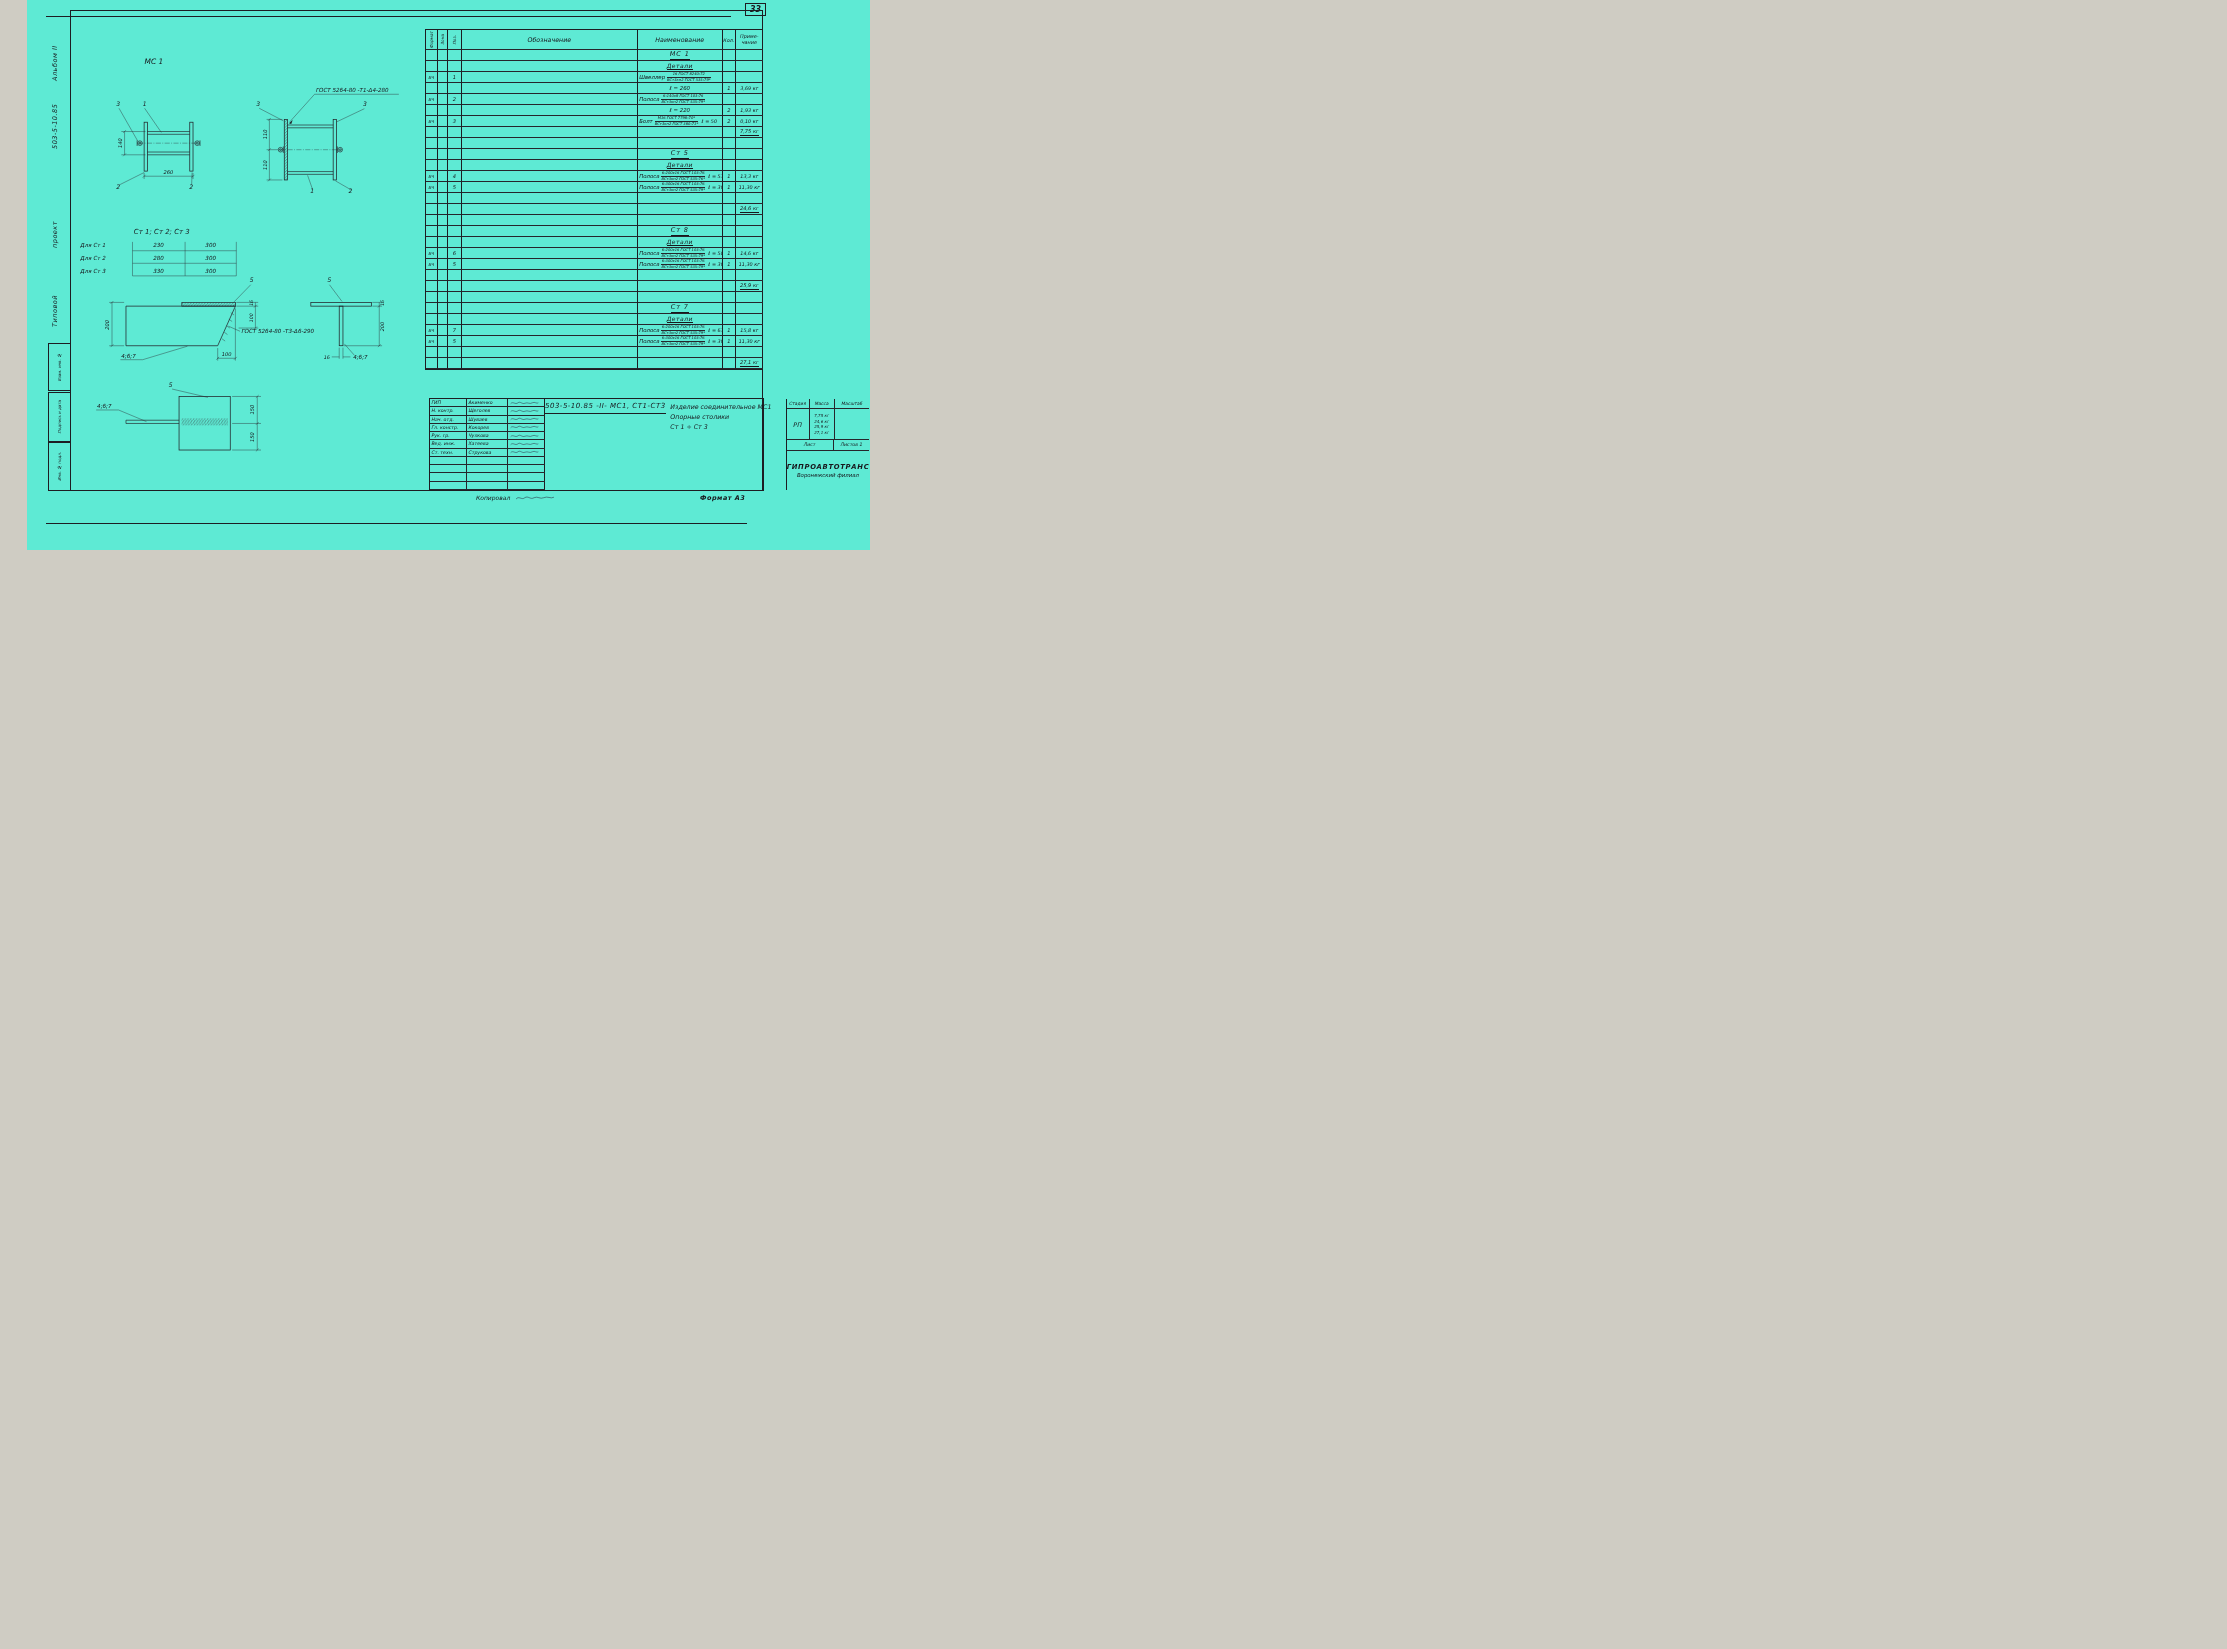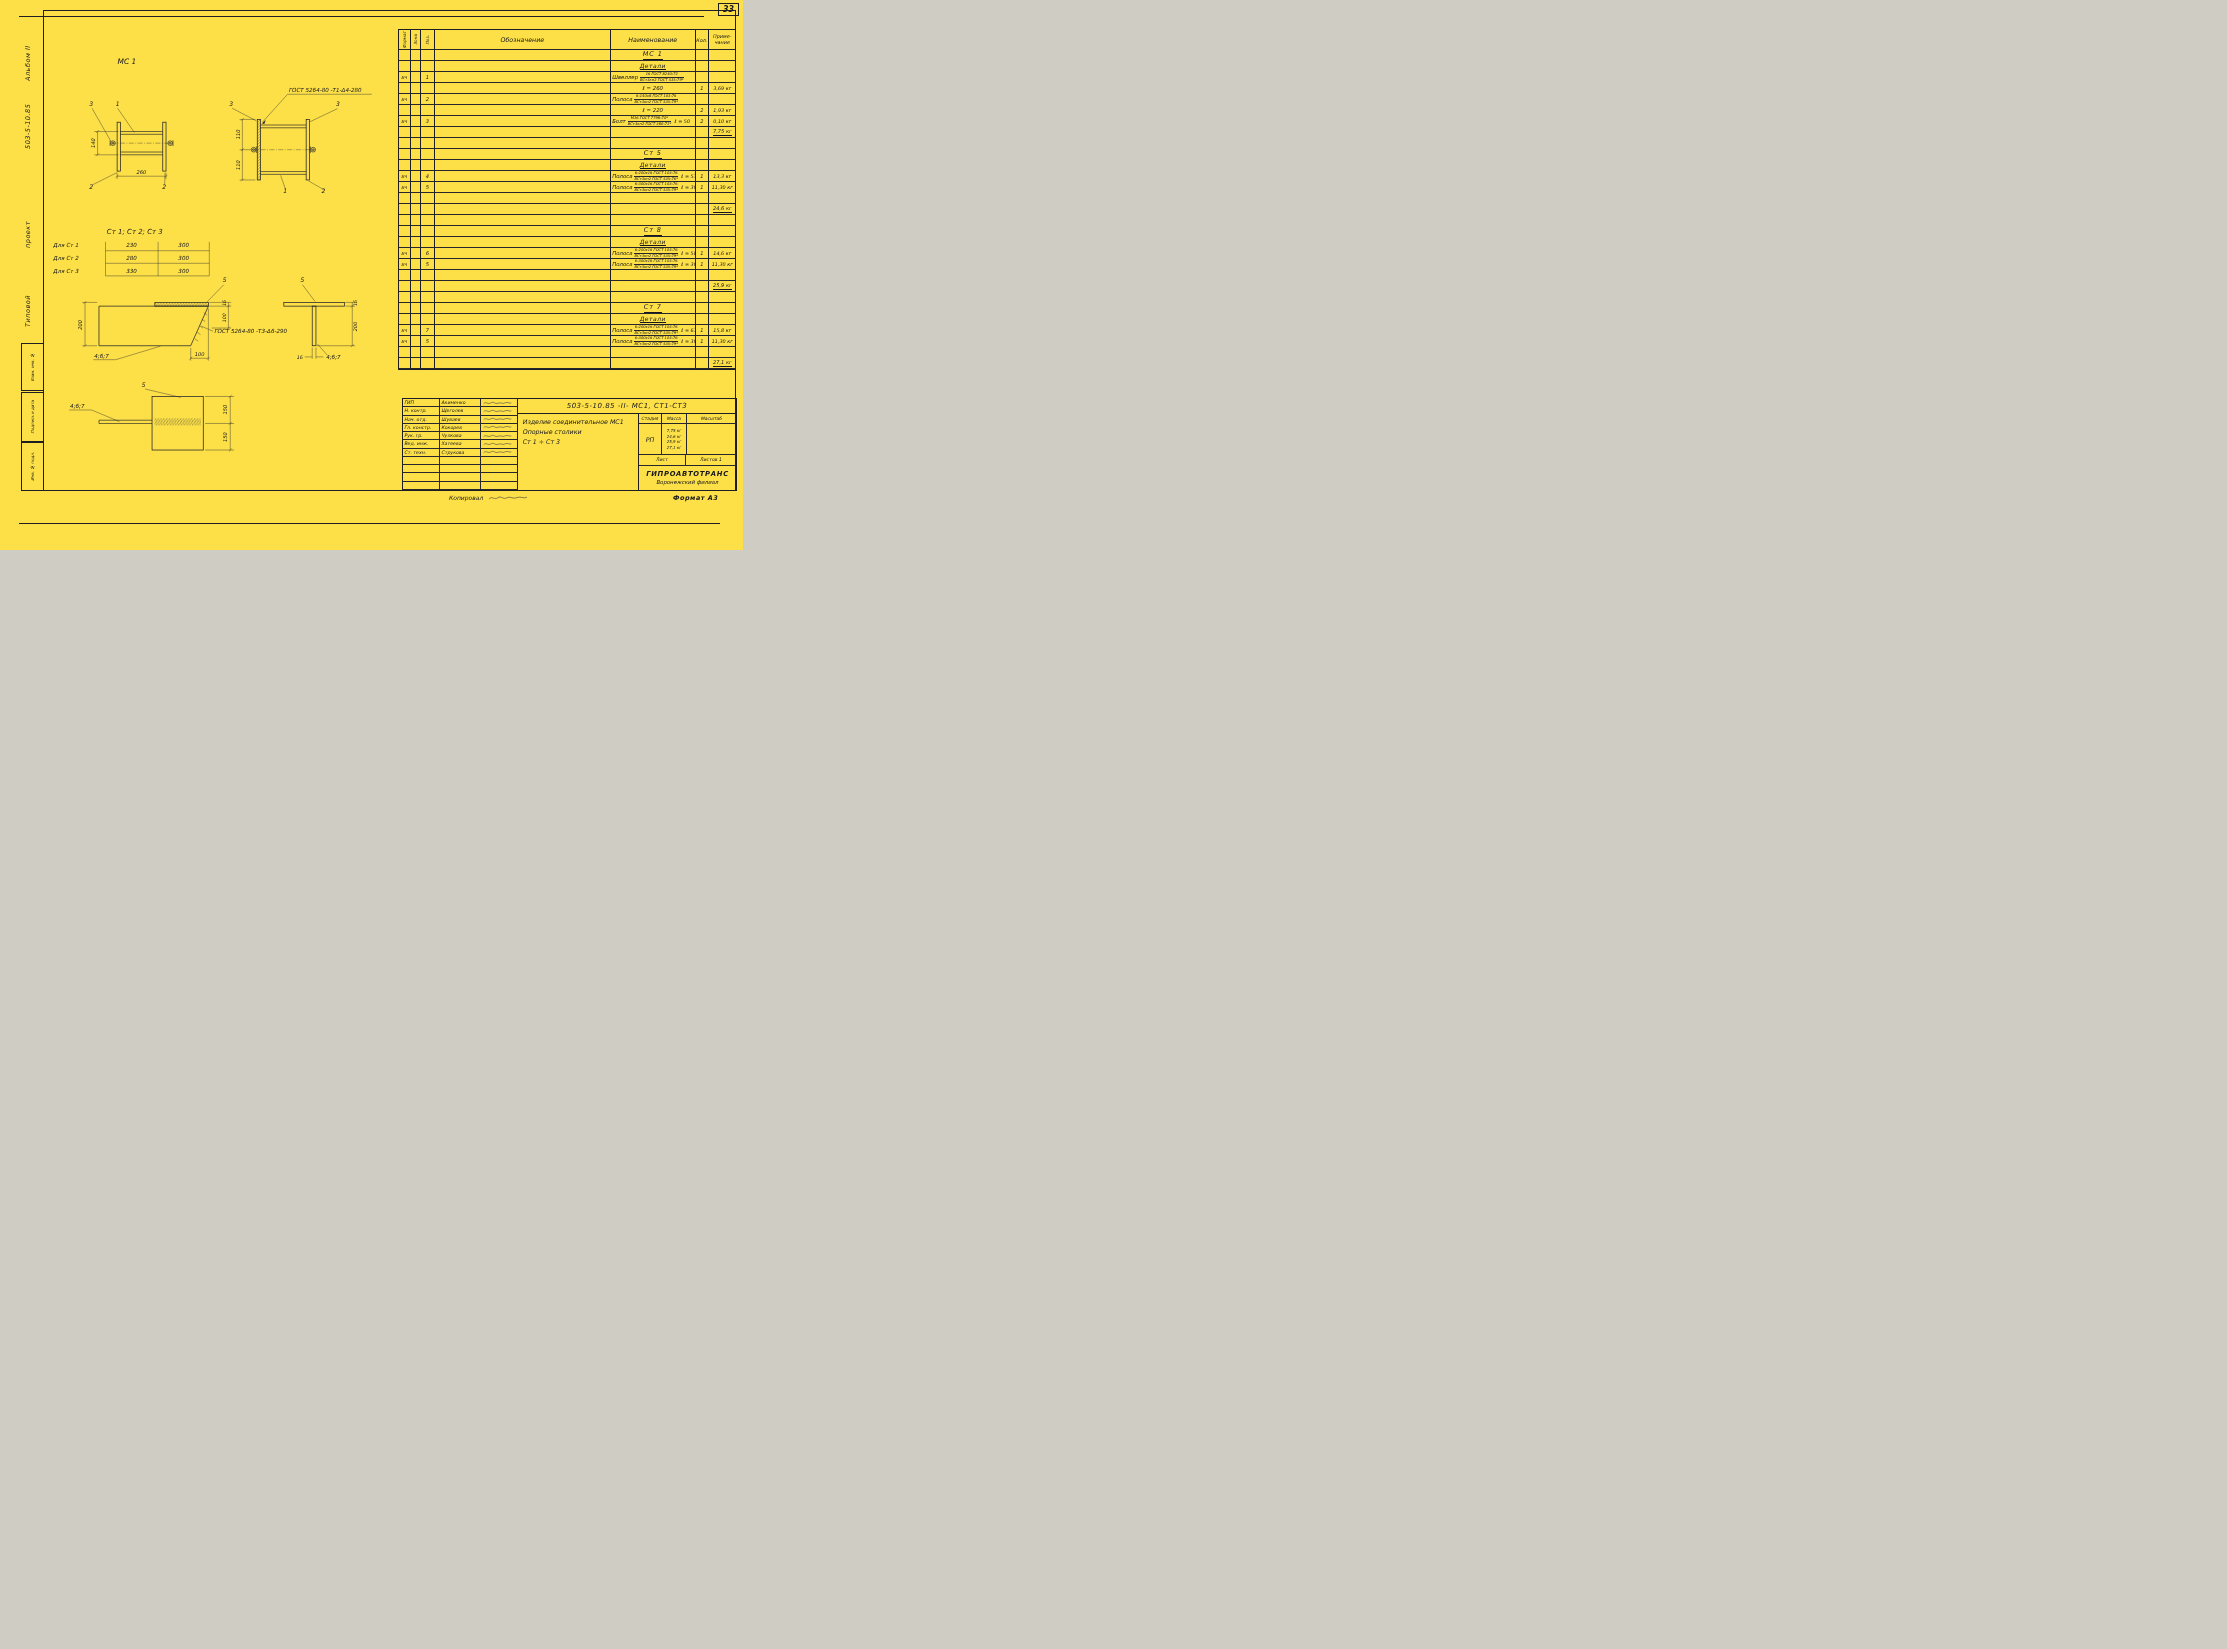--- a/index.html
+++ b/index.html
@@ -1,17 +1,17 @@
 <!DOCTYPE html>
 <html style="font-size:7.4px"><head>
 <meta charset="utf-8">
 <style>
   html,body{margin:0;padding:0;background:#cfccc3;}
-  .sheet{position:relative;width:743px;height:550px;background:#fde047;
-    font-family:"DejaVu Sans",sans-serif;font-style:italic;color:#17171c;overflow:hidden;}
+  .sheet{position:relative;width:843px;height:550px;background:#5eead4;
+    font-family:"DejaVu Sans",sans-serif;font-style:italic;color:#17171c;overflow:hidden;margin-left:27px;}
   .ln{position:absolute;background:#1d1d22;}
   .frame{position:absolute;left:43px;top:10.2px;width:693px;height:481px;
     border:1px solid #1d1d22;box-sizing:border-box;}
   .pagebox{position:absolute;left:718px;top:2.8px;width:21px;height:13px;border:0.9px solid #1d1d22;
     box-sizing:border-box;display:flex;align-items:center;justify-content:center;
     font-size:8px;font-weight:bold;}
   
   .mtext{position:absolute;writing-mode:vertical-rl;transform:rotate(180deg);
     font-size:6.5px;letter-spacing:0.5px;display:flex;align-items:center;justify-content:center;}
   .stampbox{position:absolute;left:20.5px;width:23px;border:0.8px solid #1d1d22;box-sizing:border-box;
@@ -50,21 +50,21 @@
   .sub{font-size:6px;letter-spacing:0.5px;}
   .tot{font-size:5.1px;}
   
   .tb{position:absolute;left:402px;top:398px;width:335px;height:93px;border:1px solid #1d1d22;
     box-sizing:border-box;display:flex;}
   .tb-left{width:115px;flex:none;display:grid;grid-template-columns:37px 41px 37px;
     grid-template-rows:repeat(11,1fr);border-right:0.8px solid #1d1d22;box-sizing:border-box;}
   .tbc{border-right:0.5px solid #26262c;border-bottom:0.5px solid #26262c;box-sizing:border-box;
     font-size:4.7px;display:flex;align-items:center;padding-left:1.4px;overflow:hidden;white-space:nowrap;}
   .tbc.tbc-sig{padding-left:0.5px;border-right:none;}
-  .tb-right{flex:1;display:flex;flex-direction:column;min-width:0;}
+  .tb-right{flex:1;display:flex;flex-direction:row;min-width:0;}
   .tb-docnum{height:14px;flex:none;border-bottom:0.8px solid #1d1d22;display:flex;align-items:center;
     justify-content:center;font-size:7px;letter-spacing:0.5px;white-space:nowrap;}
   .tb-main{flex:1;display:flex;min-height:0;}
   .tb-title{width:121px;flex:none;border-right:0.8px solid #1d1d22;box-sizing:border-box;
     padding:3.3px 4.7px;font-size:6.3px;line-height:1.55;}
   .tb-smz{flex:1;display:flex;flex-direction:column;min-width:0;}
   .tb-smz-h{height:9.3px;flex:none;display:flex;border-bottom:0.5px solid #26262c;}
   .tb-smz-h div{display:flex;align-items:center;justify-content:center;font-size:4.4px;
     border-right:0.5px solid #26262c;box-sizing:border-box;}
   .tb-smz-h div:last-child{border-right:none;}

